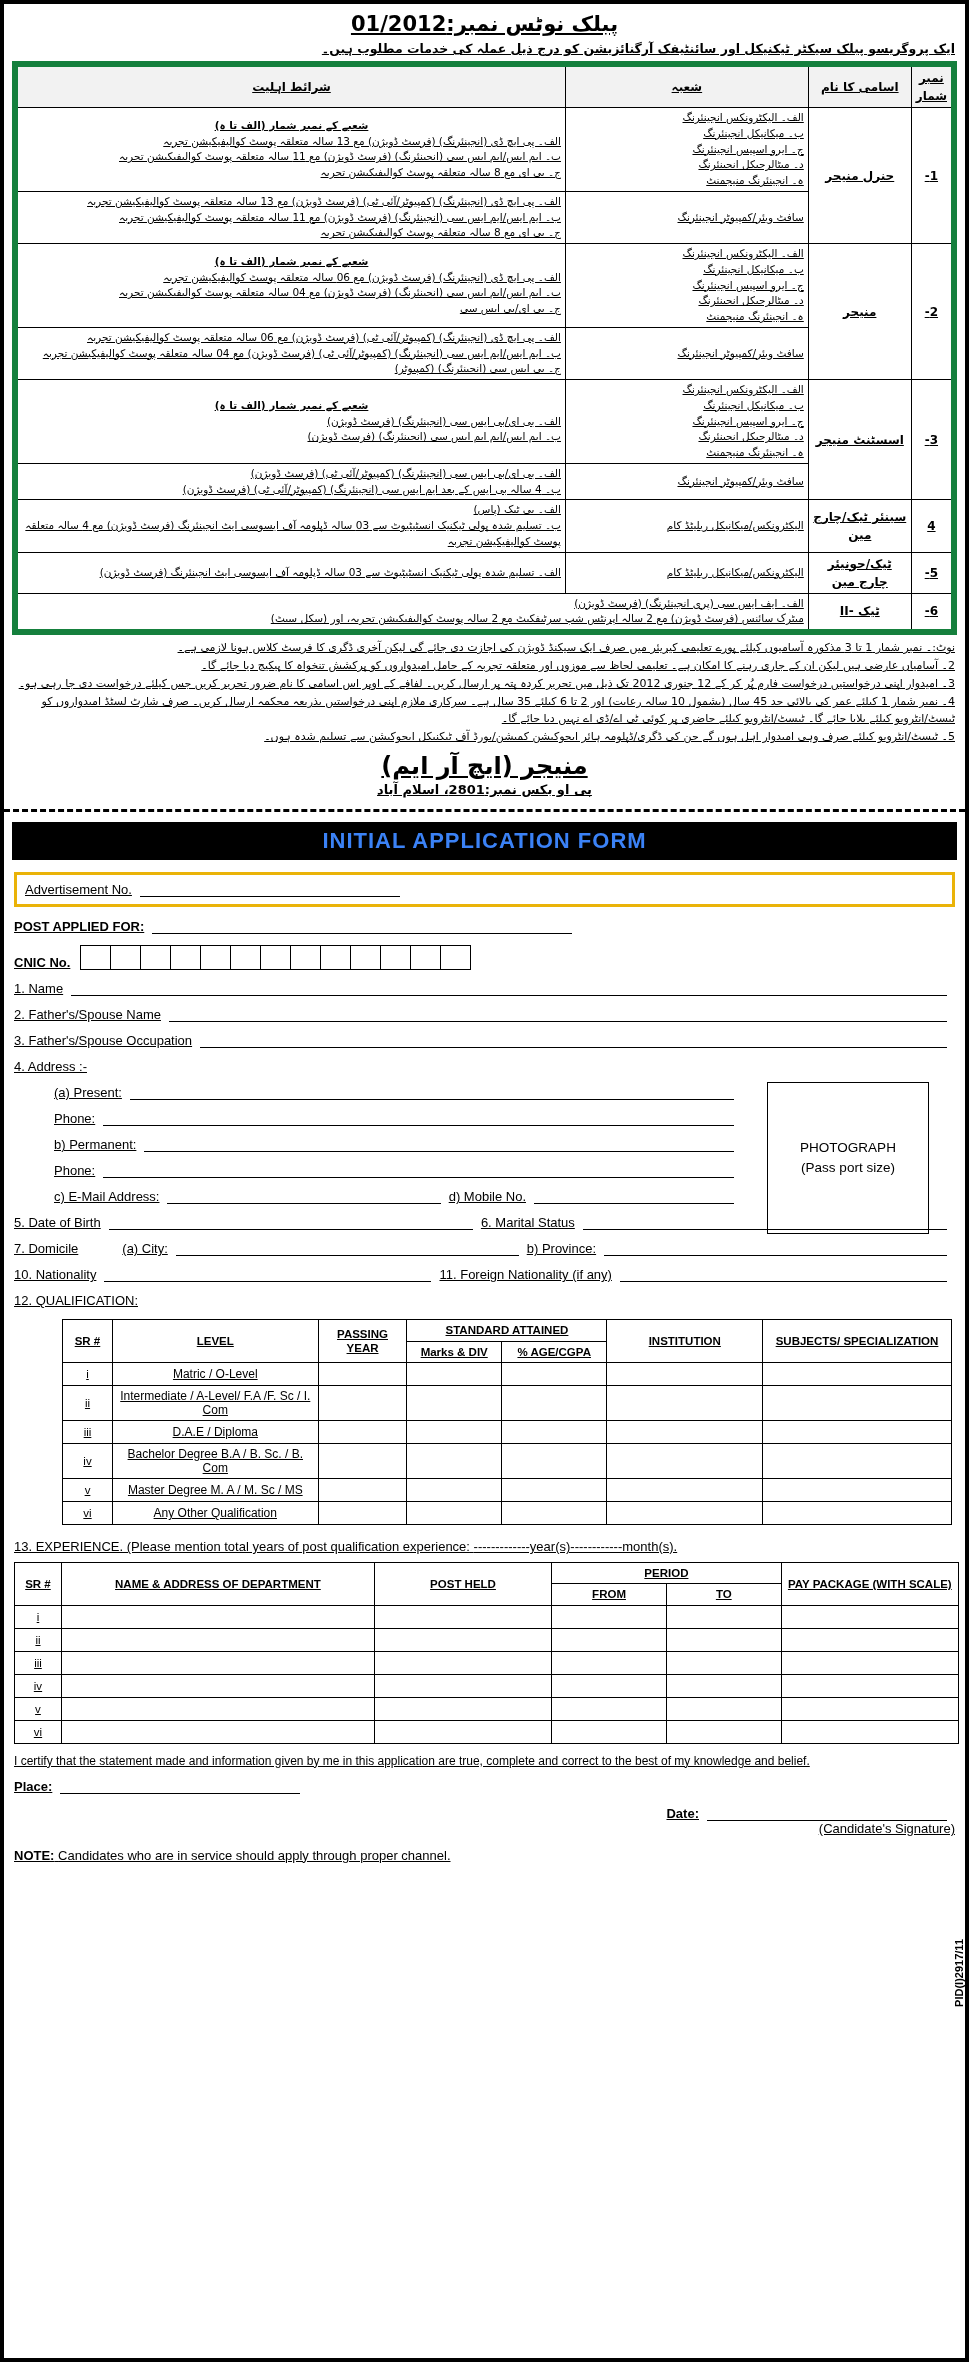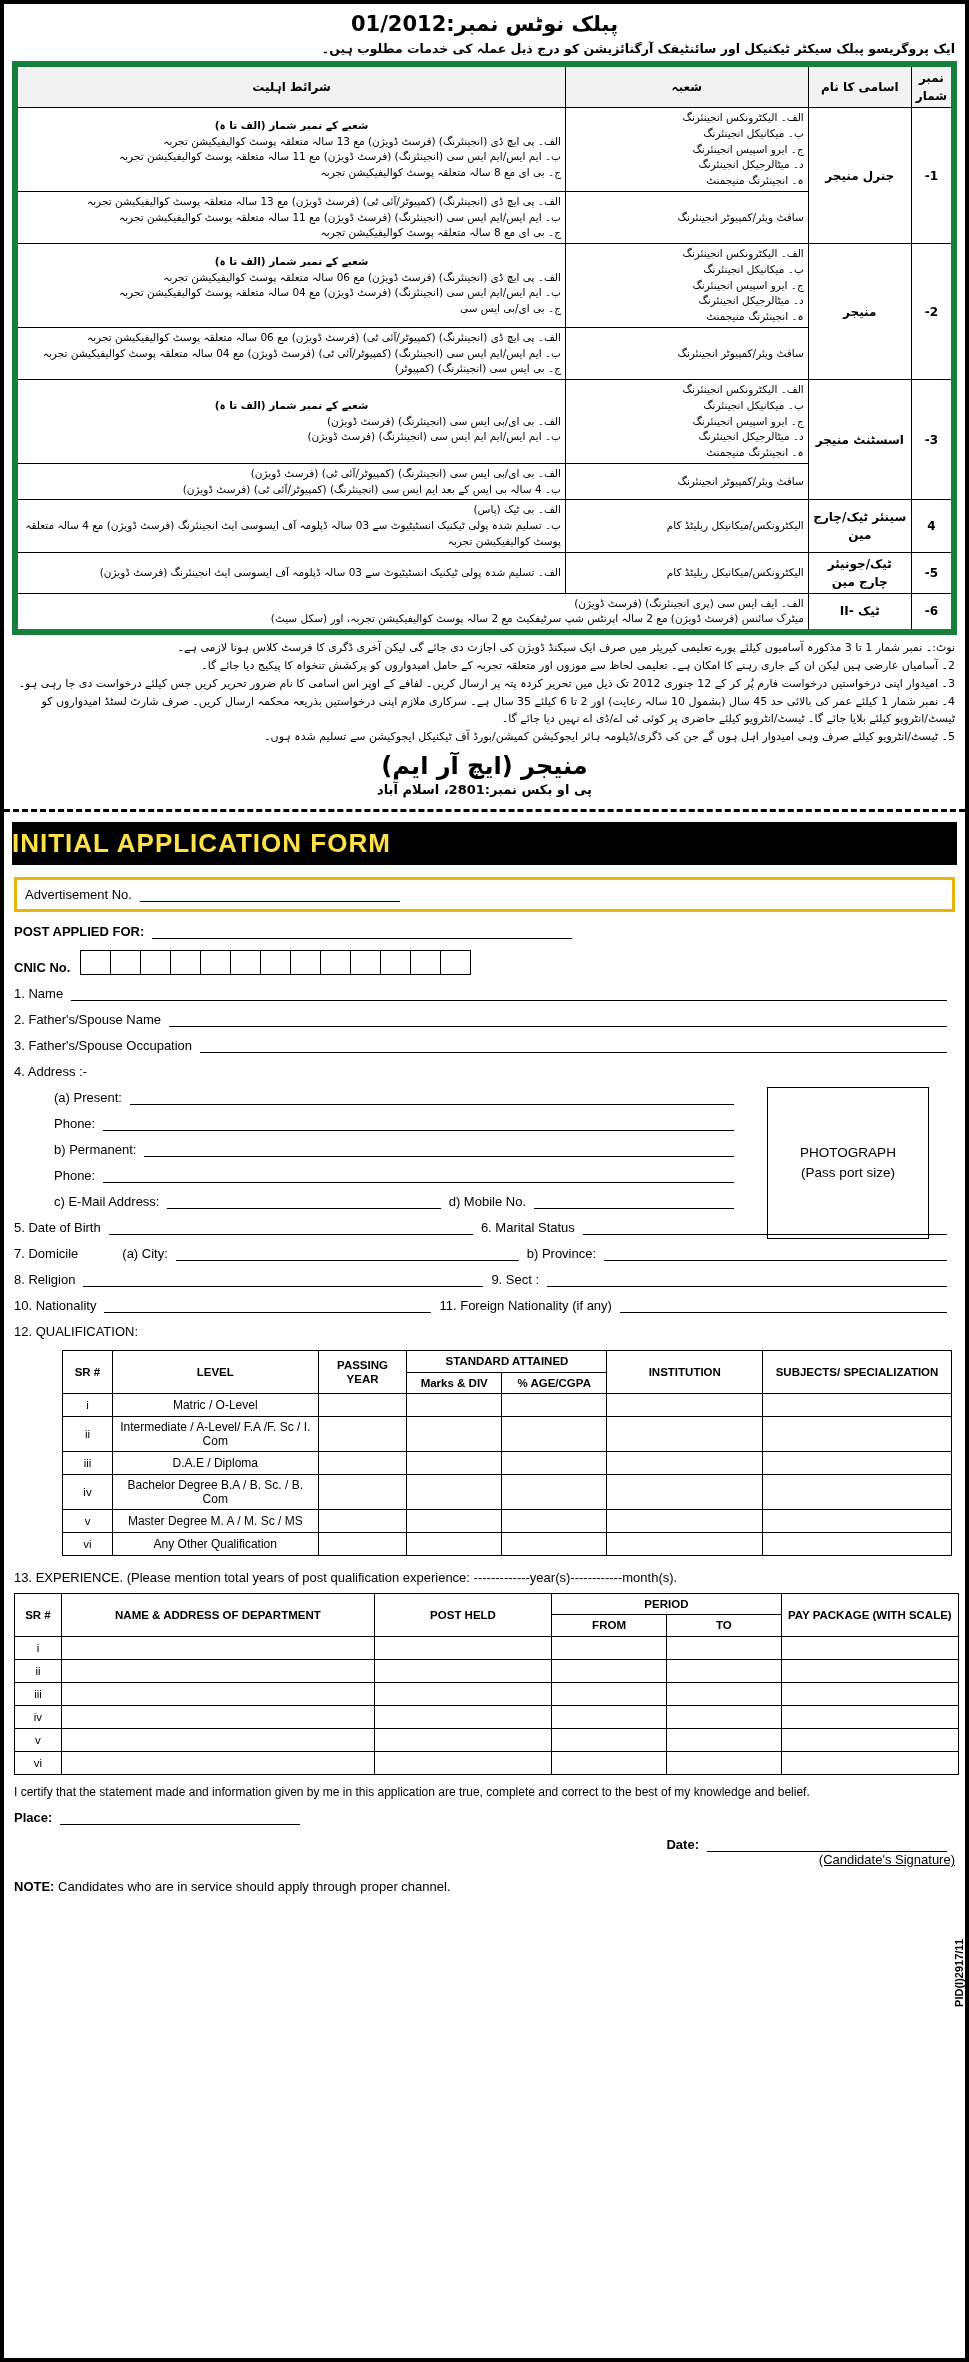--- a/index.html
+++ b/index.html
@@ -1,40 +1,40 @@
 <!DOCTYPE html>
 <html><head>
 <meta charset="utf-8">
 <style>
   * { box-sizing: border-box; margin: 0; padding: 0; }
   body { background: #888; font-family: "Liberation Sans", sans-serif; color: #000; }
   .page { width: 969px; min-height: 2362px; margin: 0 auto; background: #fff;
-          border: 4px solid #000; padding: 6px 8px 10px; position: relative; }
+          border: 4px solid #000; padding: 6px 8px 10px; position: relative; text-decoration: underline; }
 
   
   .urdu { direction: rtl; font-family: "DejaVu Sans", sans-serif; }
   .notice-title { text-align: center; font-weight: bold; font-size: 21px; padding: 2px 0 5px; }
   .notice-intro { font-size: 12.5px; font-weight: bold; text-align: right; padding: 0 2px 5px; }
   table.jobs { width: 100%; border-collapse: collapse; font-size: 10.5px; border: 6px solid #15803d; }
   table.jobs th, table.jobs td { border: 1px solid #000; padding: 2px 4px; vertical-align: middle; line-height: 1.5; }
   table.jobs th { background: #f2f2f2; font-weight: bold; font-size: 12px; text-align: center; height: 24px; }
   .serial-cell { width: 4%; text-align: center; font-weight: bold; font-size: 12px; }
   .post-cell { width: 11%; text-align: center; font-weight: bold; font-size: 12px; }
   .disc-cell { width: 26%; }
   .elig-cell { width: 59%; }
   .elig-header { text-align: center; font-weight: bold; }
   .notes { font-size: 11px; line-height: 1.55; padding: 4px 2px 2px; }
   .notes div { margin-bottom: 1px; }
   .sig { text-align: center; font-weight: bold; font-size: 24px; padding-top: 4px; }
   .sig-addr { text-align: center; font-weight: bold; font-size: 13px; padding: 2px 0 4px; }
 
   
   .cut-line { border-top: 3px dashed #000; margin: 8px -8px 10px; height: 0; }
-  .form-title { background: #000; color: #fde047; font-weight: bold;
-                font-size: 26px; letter-spacing: 1px; padding: 6px 0; }
+  .form-title { background: #000; color: #3b82f6; text-align: center; font-weight: bold;
+                font-size: 22px; letter-spacing: 1px; padding: 6px 0; }
 
   
   .form { position: relative; font-size: 13px; padding-top: 10px; }
   .adv-box { border: 3px solid #eab308; margin: 2px 2px 12px; padding: 7px 8px; display: flex; align-items: flex-end; }
   .frow { display: flex; align-items: flex-end; margin: 11px 2px; }
   .lbl { white-space: nowrap; padding-right: 4px; }
   .bold { font-weight: bold; }
   .fill { flex: 1; border-bottom: 1px solid #000; height: 15px; margin: 0 8px 0 4px; min-width: 40px; }
   .fill.w260 { flex: 0 0 260px; }
   .fill.w420 { flex: 0 0 420px; }
@@ -300,26 +300,20 @@
     </div>
 
     <div class="frow">
       <span class="lbl">7.   Domicile</span>
       <span class="lbl" style="margin-left:40px">(a) City:</span>
       <span class="fill"></span>
       <span class="lbl">b) Province:</span>
       <span class="fill"></span>
     </div>
 
-    <div class="frow">
-      <span class="lbl">8.   Religion</span>
-      <span class="fill"></span>
-      <span class="lbl">9. Sect :</span>
-      <span class="fill"></span>
-    </div>
 
     <div class="frow">
       <span class="lbl">10. Nationality</span>
       <span class="fill"></span>
       <span class="lbl">11. Foreign Nationality (if any)</span>
       <span class="fill"></span>
     </div>
 
     <div class="frow">
       <span class="lbl">12. QUALIFICATION:</span>

